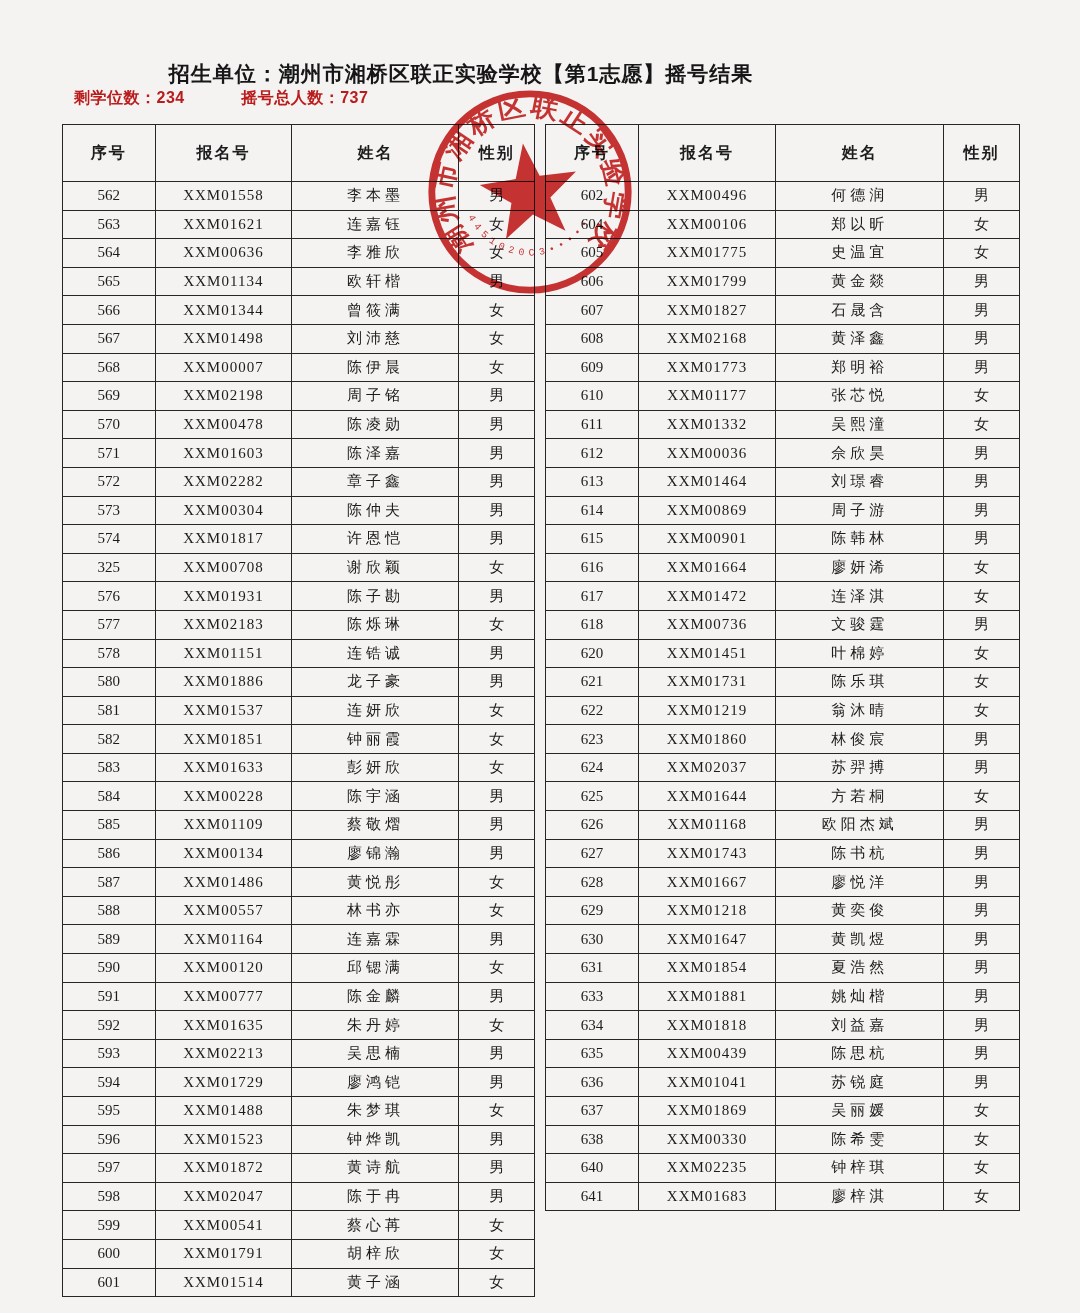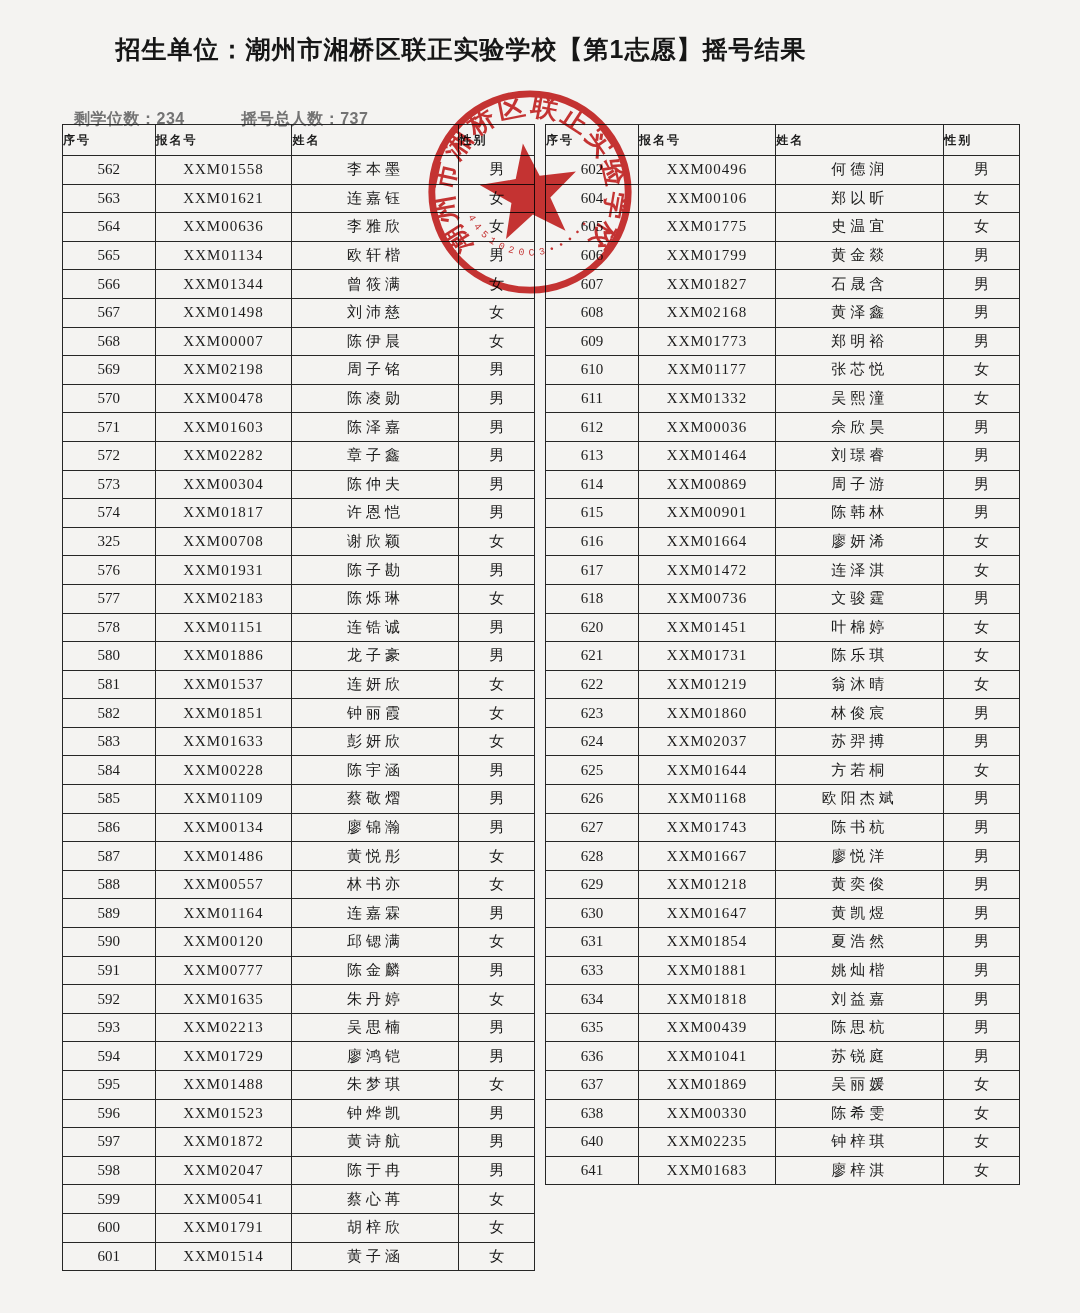--- a/index.html
+++ b/index.html
@@ -6,49 +6,48 @@
   body { background:#e8e8e6; }
   .page {
     position:relative;
     width:1080px; height:1313px;
     background:#f4f3f1;
     overflow:hidden;
     font-family:"Liberation Serif","DejaVu Serif",serif;
     color:#1c1c1c;
   }
   .page-title {
-    position:absolute; left:0; top:33px; width:922px;
+    position:absolute; left:0; top:60px; width:922px;
     margin:0; text-align:center;
     font-family:"Liberation Sans","DejaVu Sans",sans-serif;
-    font-weight:bold; font-size:25px; letter-spacing:1px;
+    font-weight:bold; font-size:21px; letter-spacing:1px;
     color:#161616;
   }
   .stats-line {
     position:absolute; left:74px; top:88px;
     font-size:16px; font-weight:bold;
     font-family:"Liberation Sans","DejaVu Sans",sans-serif;
-    color:#737373;
-    margin-top:21px;
+    color:#b91c1c;
   }
   .stats-line .stat { margin-right:52px; letter-spacing:0.5px; }
   table.results {
     position:absolute; top:124px;
     border-collapse:collapse; table-layout:fixed;
     background:transparent;
   }
   table.results.left  { left:62px;  width:473px; }
   table.results.right { left:545px; width:475px; }
   table.results, table.results th, table.results td {
     border:1.6px solid #262626;
   }
   table.results th {
     height:30px;
     font-family:"Liberation Sans","DejaVu Sans",sans-serif;
-    font-weight:bold; font-size:12px; letter-spacing:2px;
-    text-align:left; padding:0;
+    font-weight:bold; font-size:16px; letter-spacing:2px;
+    text-align:center; padding:13px;
   }
   table.results td {
     height:27.6px; padding:0;
     font-size:15px; text-align:center;
     white-space:nowrap; overflow:hidden;
   }
   table.results col.c-serial { width:19.6%; }
   table.results col.c-regno  { width:29.0%; }
   table.results col.c-name   { width:35.4%; }
   table.results col.c-gender { width:16.0%; }

